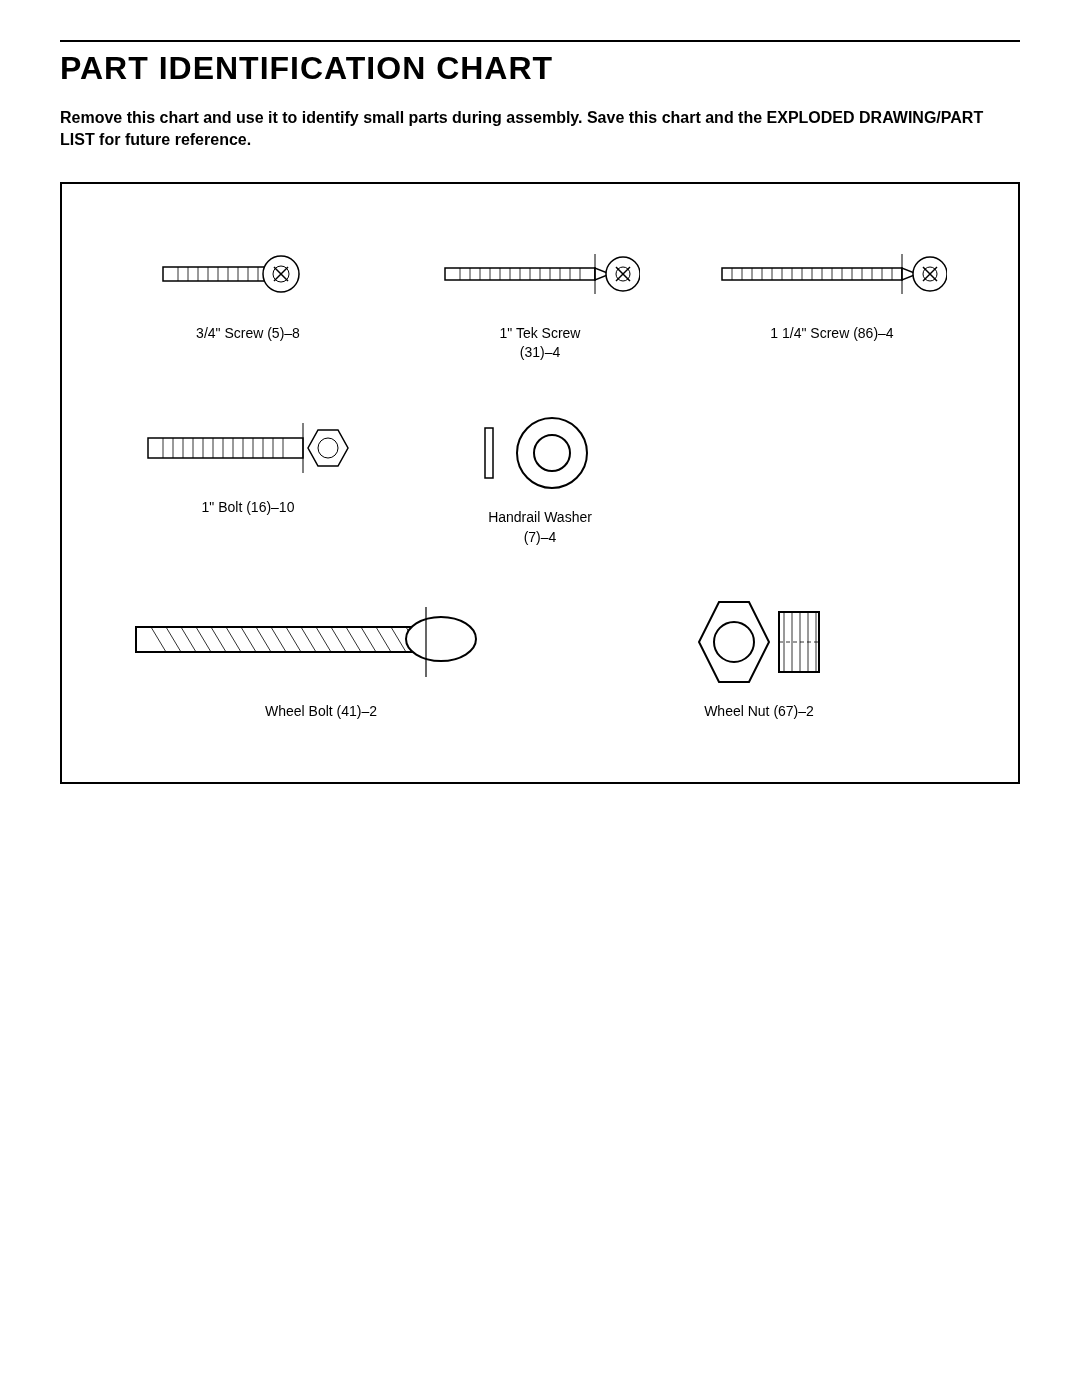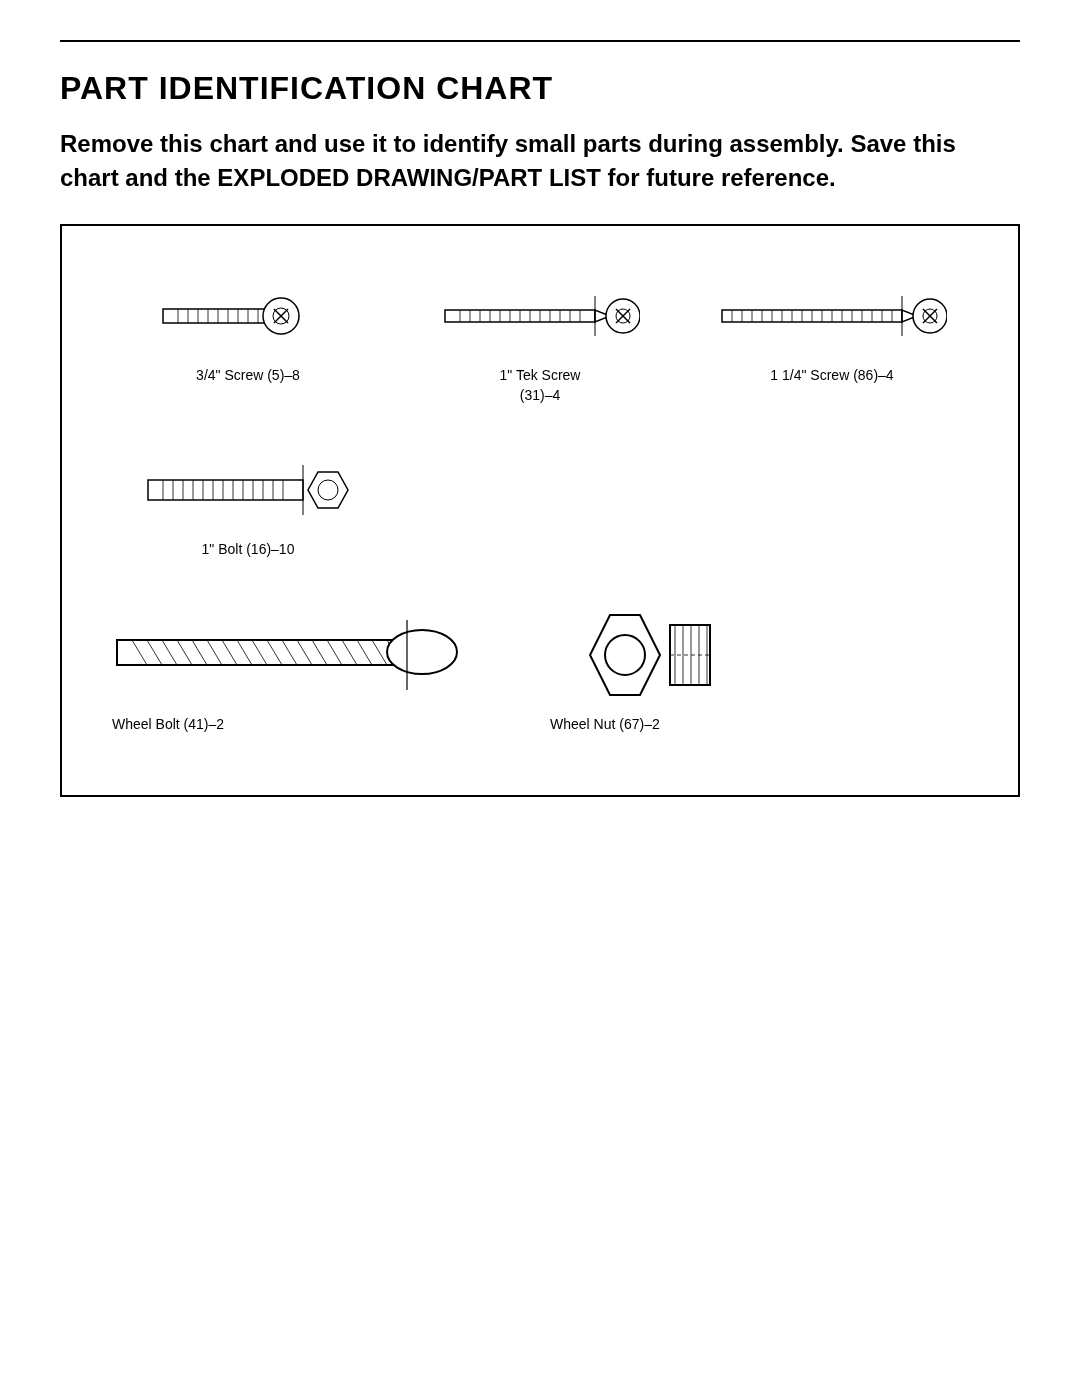--- a/index.html
+++ b/index.html
@@ -9,26 +9,26 @@
       width: 1080px;
       min-height: 1397px;
       padding: 40px 60px;
       color: #000;
     }
     .page-title {
       font-size: 32px;
       font-weight: 900;
       text-transform: uppercase;
       border-top: 2px solid #000;
-      padding-top: 28px;
+      padding-top: 8px;
       margin-bottom: 20px;
       letter-spacing: 1px;
     }
     .subtitle {
-      font-size: 24px;
+      font-size: 16px;
       font-weight: 700;
       margin-bottom: 30px;
       line-height: 1.4;
     }
     .chart-box {
       border: 2px solid #000;
       padding: 30px 40px 40px 40px;
     }
     .parts-grid {
       display: grid;
@@ -56,21 +56,21 @@
     
     .bottom-row {
       display: grid;
       grid-template-columns: 1fr 1fr;
       gap: 0;
       margin-top: 10px;
     }
     .bottom-cell {
       display: flex;
       flex-direction: column;
-      align-items: flex-start;
+      align-items: center;
       padding: 10px 10px 20px 10px;
     }
   </style>
 </head>
 <body>
 
 <h1 class="page-title">PART IDENTIFICATION CHART</h1>
 <p class="subtitle">Remove this chart and use it to identify small parts during assembly. Save this chart and the EXPLODED DRAWING/PART LIST for future reference.</p>
 
 <div class="chart-box">
@@ -206,20 +206,32 @@
           <line x1="160" y1="15" x2="160" y2="65" stroke="#000" stroke-width="1"></line>
 
           <polygon points="175,22 195,22 205,40 195,58 175,58 165,40" fill="white" stroke="#000" stroke-width="1.5"></polygon>
 
           <circle cx="185" cy="40" r="10" fill="none" stroke="#000" stroke-width="1"></circle>
         </svg>
       </div>
       <div class="part-label">1" Bolt (16)–10</div>
     </div>
 
+    <div class="part-cell">
+      <div class="part-drawing">
+        <svg width="120" height="90" viewBox="0 0 120 90">
+
+          <rect x="5" y="20" width="8" height="50" fill="white" stroke="#000" stroke-width="1.5"></rect>
+
+          <circle cx="72" cy="45" r="35" fill="white" stroke="#000" stroke-width="2"></circle>
+          <circle cx="72" cy="45" r="18" fill="white" stroke="#000" stroke-width="2"></circle>
+        </svg>
+      </div>
+      <div class="part-label">Handrail Washer<br>(7)–4</div>
+    </div>
   </div>
 
   <div class="bottom-row">
 
     <div class="bottom-cell">
       <div class="part-drawing">
         <svg width="380" height="100" viewBox="0 0 380 100">
 
           <rect x="5" y="35" width="290" height="25" fill="white" stroke="#000" stroke-width="2"></rect>
 

